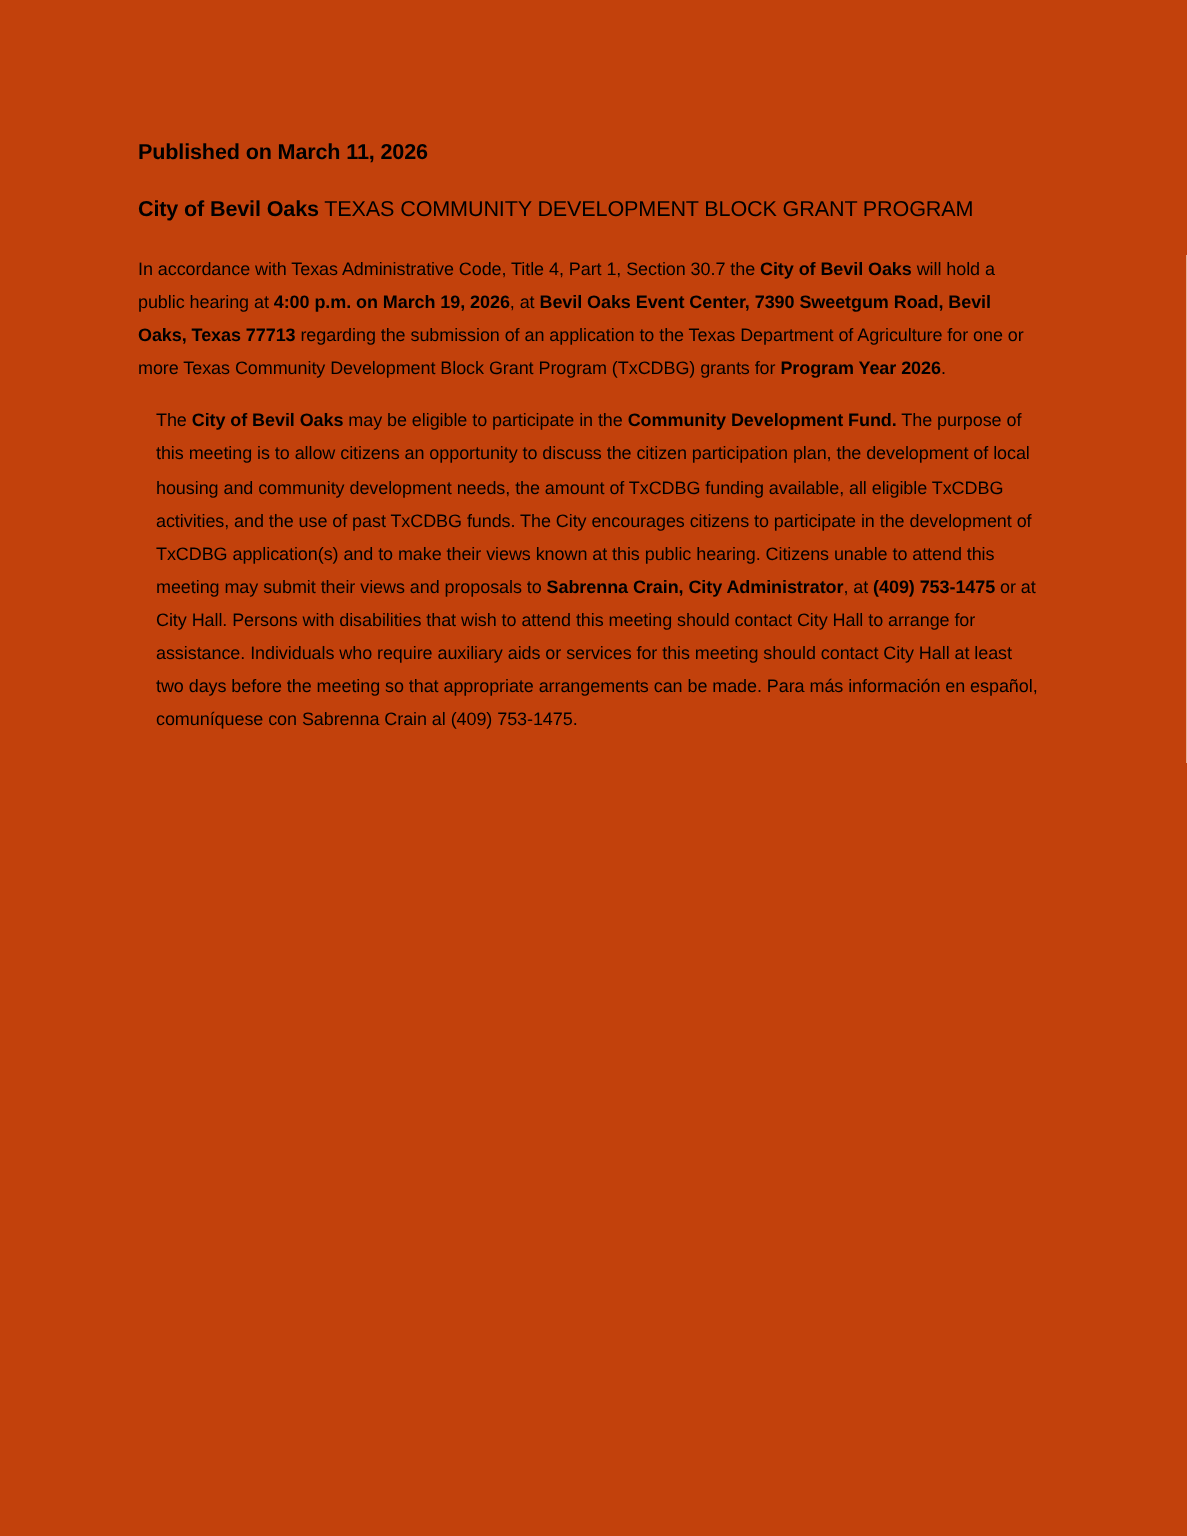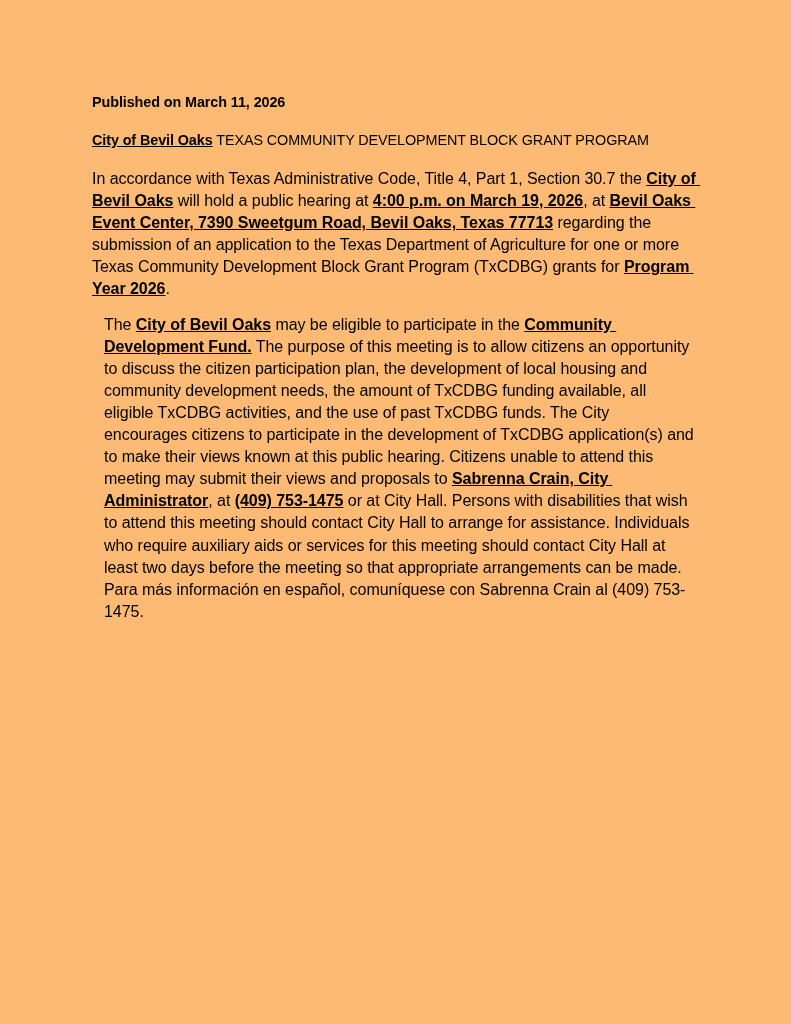--- a/index.html
+++ b/index.html
@@ -11,52 +11,51 @@
     width: 791px;
     height: 1024px;
     font-family: "Liberation Sans", sans-serif;
     color: #000000;
     -webkit-font-smoothing: antialiased;
   }
   #page {
     position: relative;
     width: 791px;
     height: 1024px;
-    background: #fdba74;
+    background: #c2410c;
     overflow: hidden;
   }
   #notice-body {
     position: absolute;
     left: 92px;
     top: 92px;
     width: 604px;
   }
   .head-line {
     font-size: 14.4px;
     font-weight: bold;
     line-height: 20px;
     letter-spacing: -0.1px;
     margin: 0 0 18px 0;
   }
   .head-line.mixed {
     font-weight: normal;
   }
   .para {
-    font-size: 16px;
+    font-size: 12px;
     font-weight: normal;
     line-height: 22.1px;
     letter-spacing: -0.05px;
     margin: 0 0 13px 0;
     text-align: left;
     word-spacing: 0px;
   }
   .para:last-child { margin-bottom: 0; margin-left: 12px; }
   b, .b {
     font-weight: bold;
-    text-decoration: underline;
   }
   .seg { white-space: pre-wrap; }
 </style>
 </head>
 <body>
 
 <div id="page">
   <div id="notice-body">
 
     <p class="head-line">Published on March 11, 2026</p>

